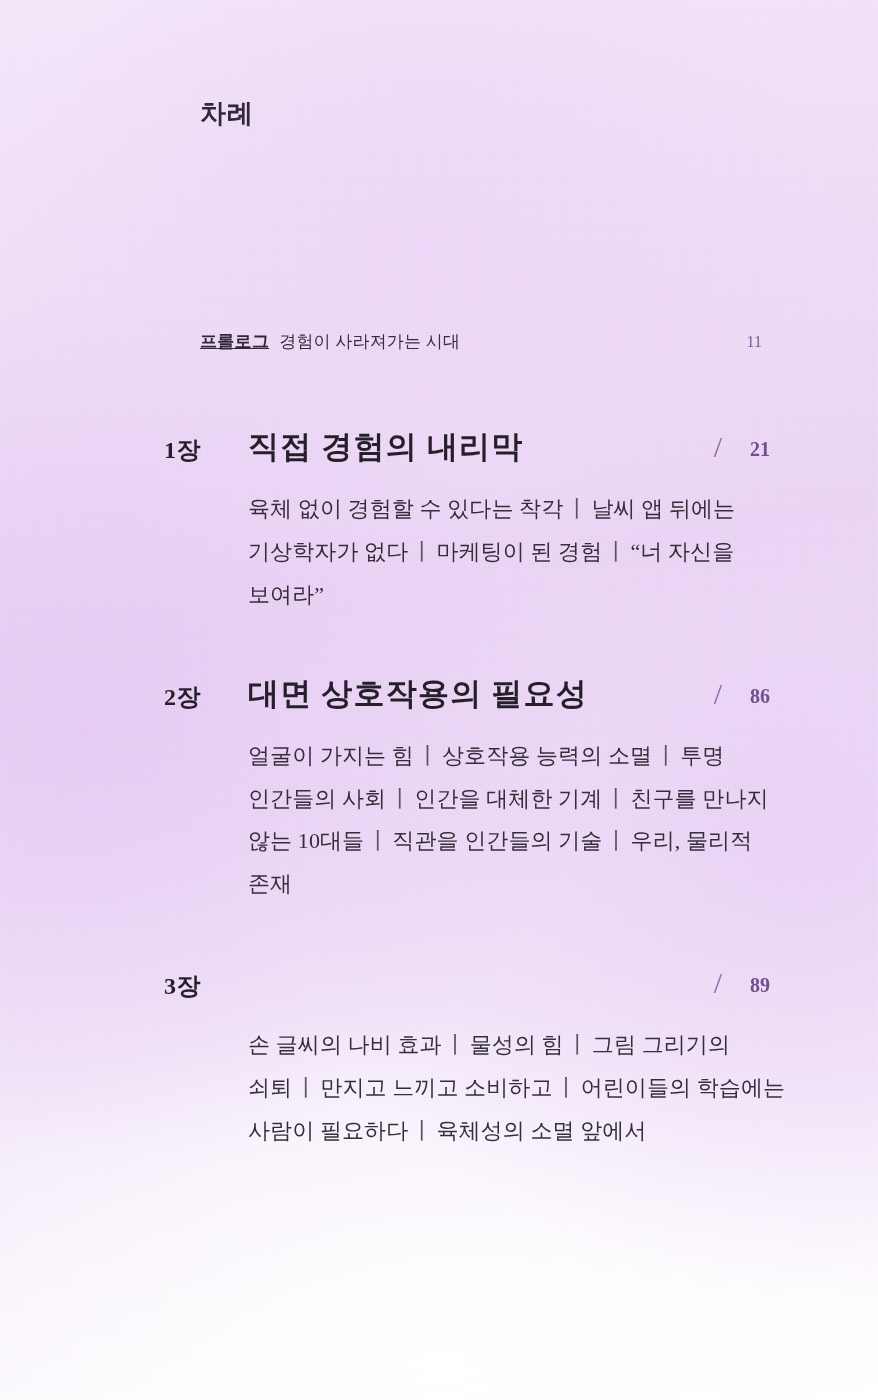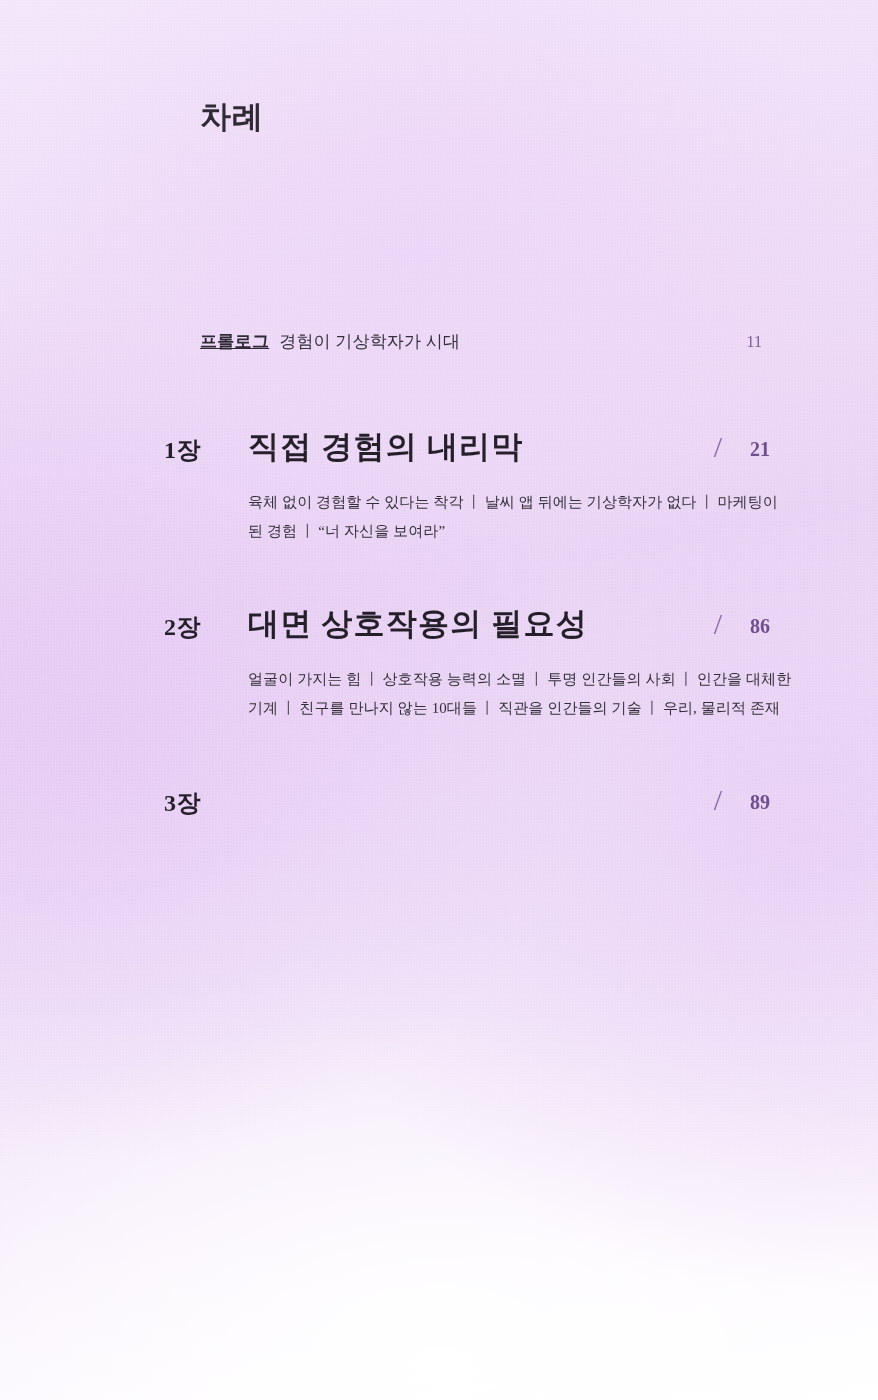--- a/index.html
+++ b/index.html
@@ -45,21 +45,21 @@
 
   .content {
     position: relative;
     z-index: 2;
   }
 
   .toc-heading {
     position: absolute;
     left: 200px;
     top: 96px;
-    font-size: 31px;
+    font-size: 26px;
     font-weight: 700;
     letter-spacing: 1px;
     color: #2f2a35;
   }
 
   .toc-body {
     position: absolute;
     left: 110px;
     top: 330px;
     width: 660px;
@@ -136,21 +136,21 @@
     right: 0px;
     top: 8px;
     font-size: 20px;
     color: #6f4f8d;
     font-weight: 700;
   }
   .chapter-sub {
     margin-left: 90px;
     margin-top: 10px;
     width: 548px;
-    font-size: 15px;
+    font-size: 22px;
     line-height: 1.95;
     color: #332e39;
     letter-spacing: 0.1px;
     word-break: keep-all;
   }
 
   .sep {
     color: #5b5262;
     padding: 0 3px;
   }
@@ -161,21 +161,21 @@
 <div class="page">
   <div class="grain"></div>
 
   <div class="content">
 
     <div class="toc-heading">차례</div>
 
     <div class="toc-body">
 
       <div class="prologue-row">
-        <span class="prologue-label">프롤로그</span><span class="prologue-title">경험이 기상학자가 시대</span>
+        <span class="prologue-label">프롤로그</span><span class="prologue-title">경험이 사라져가는 시대</span>
         <span class="prologue-page">11</span>
       </div>
 
       <div class="chapter">
         <div class="chapter-head">
           <span class="chapter-num">1장</span>
           <span class="chapter-title">직접 경험의 내리막</span>
           <span class="chapter-slash">/</span>
           <span class="chapter-page">21</span>
         </div>
@@ -191,17 +191,18 @@
         </div>
         <div class="chapter-sub"><span>얼굴이 가지는 힘</span><span class="sep">丨</span><span>상호작용 능력의 소멸</span><span class="sep">丨</span><span>투명 인간들의 사회</span><span class="sep">丨</span><span>인간을 대체한 기계</span><span class="sep">丨</span><span>친구를 만나지 않는 10대들</span><span class="sep">丨</span><span>직관을 인간들의 기술</span><span class="sep">丨</span><span>우리, 물리적 존재</span></div>
       </div>
 
       <div class="chapter">
         <div class="chapter-head">
           <span class="chapter-num">3장</span>
           <span class="chapter-slash">/</span>
           <span class="chapter-page">89</span>
         </div>
+        <div class="chapter-sub"><span>손 글씨의 나비 효과</span><span class="sep">丨</span><span>물성의 힘</span><span class="sep">丨</span><span>그림 그리기의 쇠퇴</span><span class="sep">丨</span><span>만지고 느끼고 소비하고</span><span class="sep">丨</span><span>어린이들의 학습에는 사람이 필요하다</span><span class="sep">丨</span><span>육체성의 소멸 앞에서</span></div>
       </div>
 
     </div>
   </div>
 </div>
 
 </body></html>

